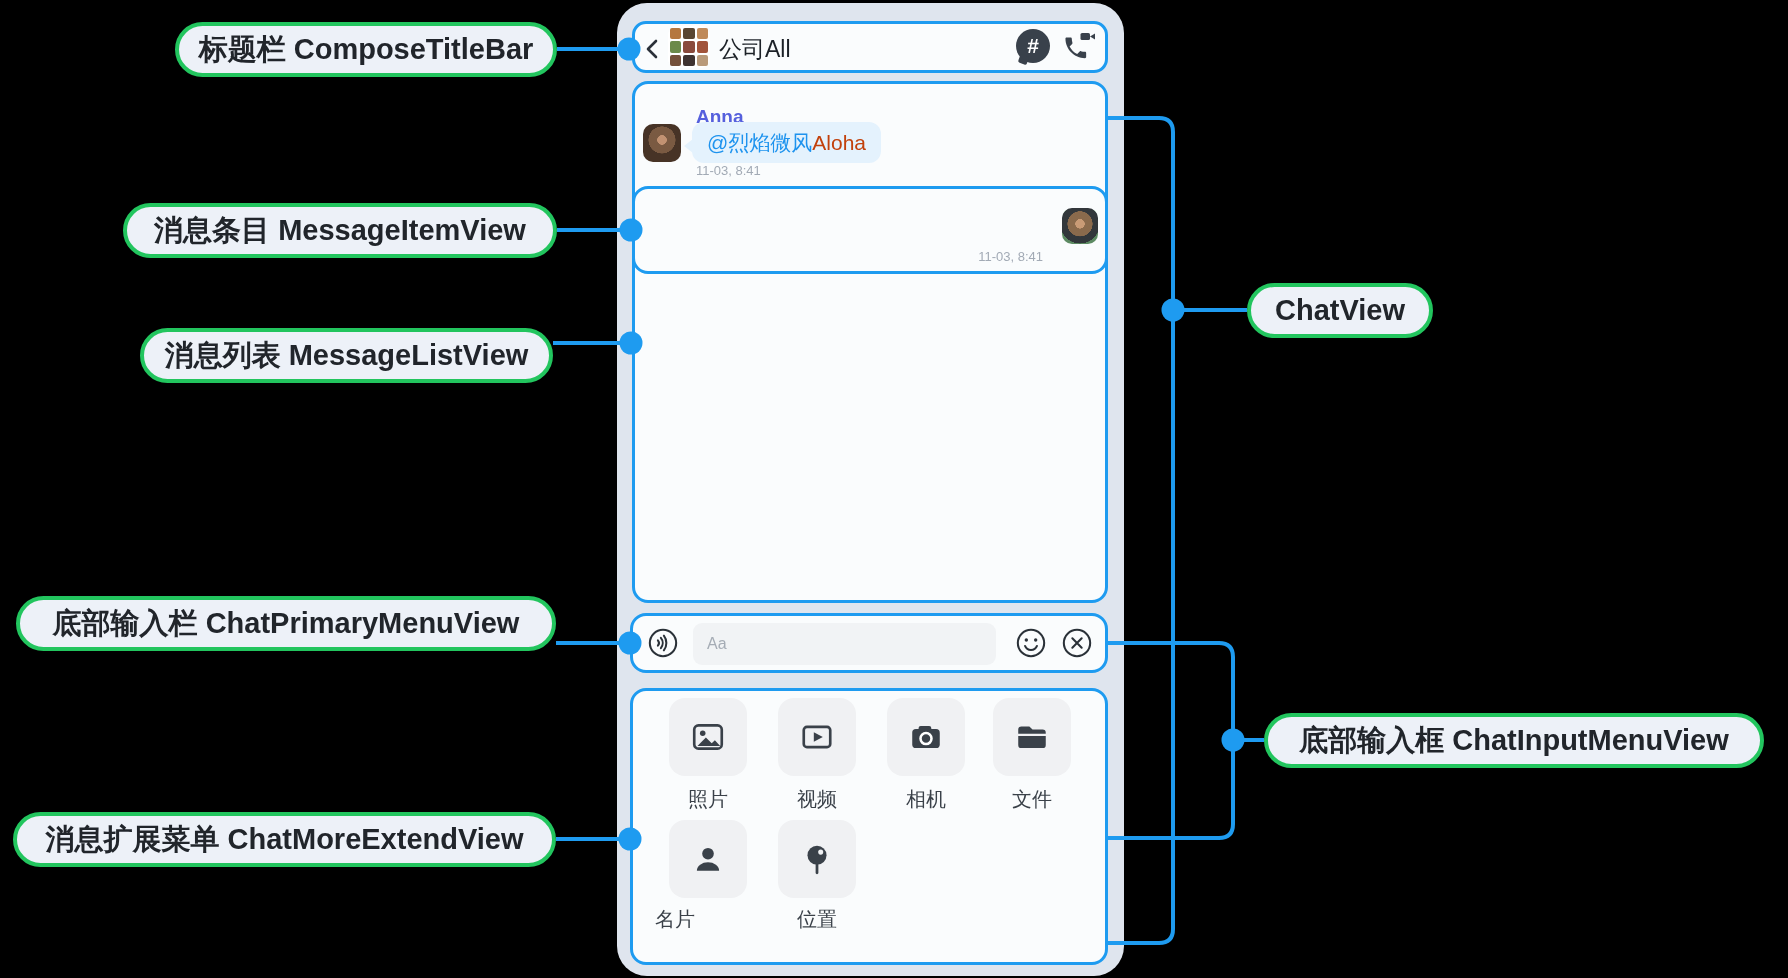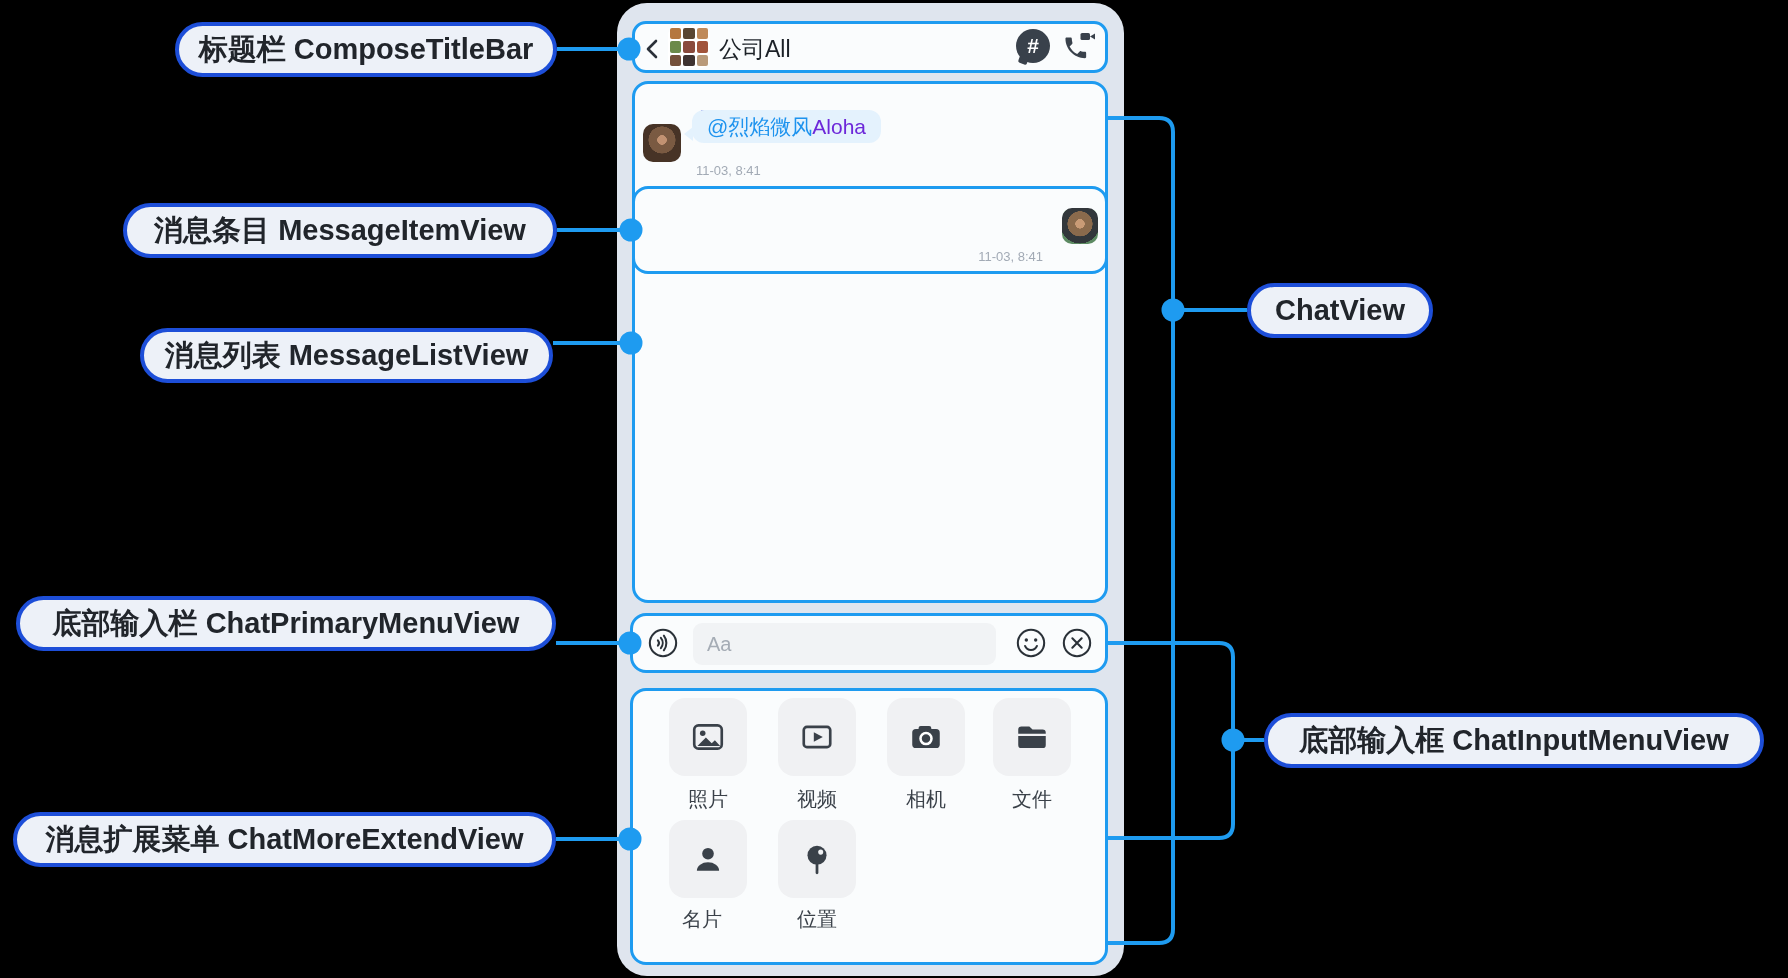--- a/index.html
+++ b/index.html
@@ -6,21 +6,21 @@
   .stage{position:relative;width:1788px;height:978px;background:#000;overflow:hidden;
          font-family:"Liberation Sans","DejaVu Sans",sans-serif;}
   .abs{position:absolute;}
 
   
   .phone{position:absolute;left:617px;top:3px;width:507px;height:973px;
          background:#dfe5ee;border-radius:30px;}
   .panel{position:absolute;background:#fafcfd;border:3px solid #1e9bf0;border-radius:16px;box-sizing:border-box;}
 
   
-  .pill{position:absolute;height:55px;background:#edf1f8;border:4px solid #1d4ed8;border-radius:40px;
+  .pill{position:absolute;height:55px;background:#edf1f8;border:4px solid #22c55e;border-radius:40px;
         box-sizing:border-box;display:flex;align-items:center;justify-content:center;
         font-size:29px;font-weight:bold;color:#21252b;white-space:nowrap;}
 
   
   .group-avatar{position:absolute;left:668px;top:26px;width:42px;height:42px;background:#fff;border-radius:9px;
         display:grid;grid-template-columns:repeat(3,1fr);grid-template-rows:repeat(3,1fr);gap:2px;padding:2px;box-sizing:border-box;}
   .group-avatar div{border-radius:2px;}
   .ga1{background:#b5773f;} .ga2{background:#5a4632;} .ga3{background:#c08a5a;}
   .ga4{background:#6b8a4a;} .ga5{background:#8a4a3c;} .ga6{background:#a2543b;}
   .ga7{background:#74503a;} .ga8{background:#3f3331;} .ga9{background:#b99a7a;}
@@ -30,32 +30,32 @@
   .hash-icon::after{content:"";position:absolute;left:3px;bottom:-1px;width:9px;height:9px;background:#39414b;
              transform:rotate(20deg);border-radius:2px;}
 
   
   .avatar{position:absolute;border-radius:10px;}
   .avatar.anna{left:643px;top:124px;width:38px;height:38px;
       background:radial-gradient(circle at 50% 42%,#c29272 16%,#7a5a42 17% 46%,#473326 47%),#473326;}
   .avatar.mark{left:1062px;top:208px;width:36px;height:36px;
       background:radial-gradient(circle at 50% 44%,#c99b76 17%,#8a6a4c 18% 46%,#32373b 47% 72%,#5c8a62 73%),#5c8a62;}
   .sender{position:absolute;left:696px;top:106px;font-size:19px;font-weight:600;color:#5560dd;}
-  .bubble-in{position:absolute;left:692px;top:110px;height:33px;background:#e4f2fd;border-radius:12px;
+  .bubble-in{position:absolute;left:692px;top:122px;height:41px;background:#e4f2fd;border-radius:12px;
              display:flex;align-items:center;padding:0 15px;font-size:21px;white-space:nowrap;}
   .bubble-in::before{content:"";position:absolute;left:-8px;top:17px;border:7px solid transparent;border-right:9px solid #e4f2fd;border-left:0;}
-  .mention-in{color:#1e93ee;} .body-in{color:#6d28d9;}
+  .mention-in{color:#1e93ee;} .body-in{color:#c2410c;}
   .bubble-out{position:absolute;left:873px;top:201px;height:43px;background:#1e9bf0;border-radius:12px;
               display:flex;align-items:center;padding:0 14px;font-size:21px;color:#fff;white-space:nowrap;}
   .bubble-out::after{content:"";position:absolute;right:-8px;top:15px;border:7px solid transparent;border-left:9px solid #1e9bf0;border-right:0;}
   .time{position:absolute;font-size:13px;color:#a2aab5;}
 
   
   .input-field{position:absolute;left:693px;top:623px;width:303px;height:42px;background:#f1f3f5;border:none;
-               border-radius:9px;box-sizing:border-box;padding:0 14px;font-size:20px;color:#3a4149;outline:none;
+               border-radius:9px;box-sizing:border-box;padding:0 14px;font-size:16px;color:#3a4149;outline:none;
                font-family:"Liberation Sans","DejaVu Sans",sans-serif;}
   .input-field::placeholder{color:#a5acb5;}
 
   
   .tile{position:absolute;width:78px;height:78px;background:#f0f1f3;border-radius:16px;
         display:flex;align-items:center;justify-content:center;}
   .tile-label{position:absolute;width:110px;text-align:center;font-size:20px;color:#3a4149;}
 
   .overlay{position:absolute;left:0;top:0;pointer-events:none;}
   .icon-svg{display:block;}
@@ -163,21 +163,21 @@
     </svg>
   </div>
   <div class="tile-label" style="left:977px;top:786px;">文件</div>
 
   <div class="tile" style="left:669px;top:820px;">
     <svg class="icon-svg" width="36" height="36" viewBox="0 0 34 34">
       <circle cx="17" cy="12" r="5.5" fill="#3a4149"></circle>
       <path d="M6.5 28 a10.5 8 0 0 1 21 0 Z" fill="#3a4149"></path>
     </svg>
   </div>
-  <div class="tile-label" style="left:647px;top:906px;">名片</div>
+  <div class="tile-label" style="left:620px;top:906px;">名片</div>
 
   <div class="tile" style="left:778px;top:820px;">
     <svg class="icon-svg" width="36" height="36" viewBox="0 0 34 34">
       <circle cx="17" cy="13.5" r="9" fill="#3a4149"></circle>
       <circle cx="20.5" cy="10.5" r="2.4" fill="#f0f1f3"></circle>
       <path d="M17 22.5 V30" stroke="#3a4149" stroke-width="2.6" stroke-linecap="round"></path>
     </svg>
   </div>
   <div class="tile-label" style="left:762px;top:906px;">位置</div>
 

